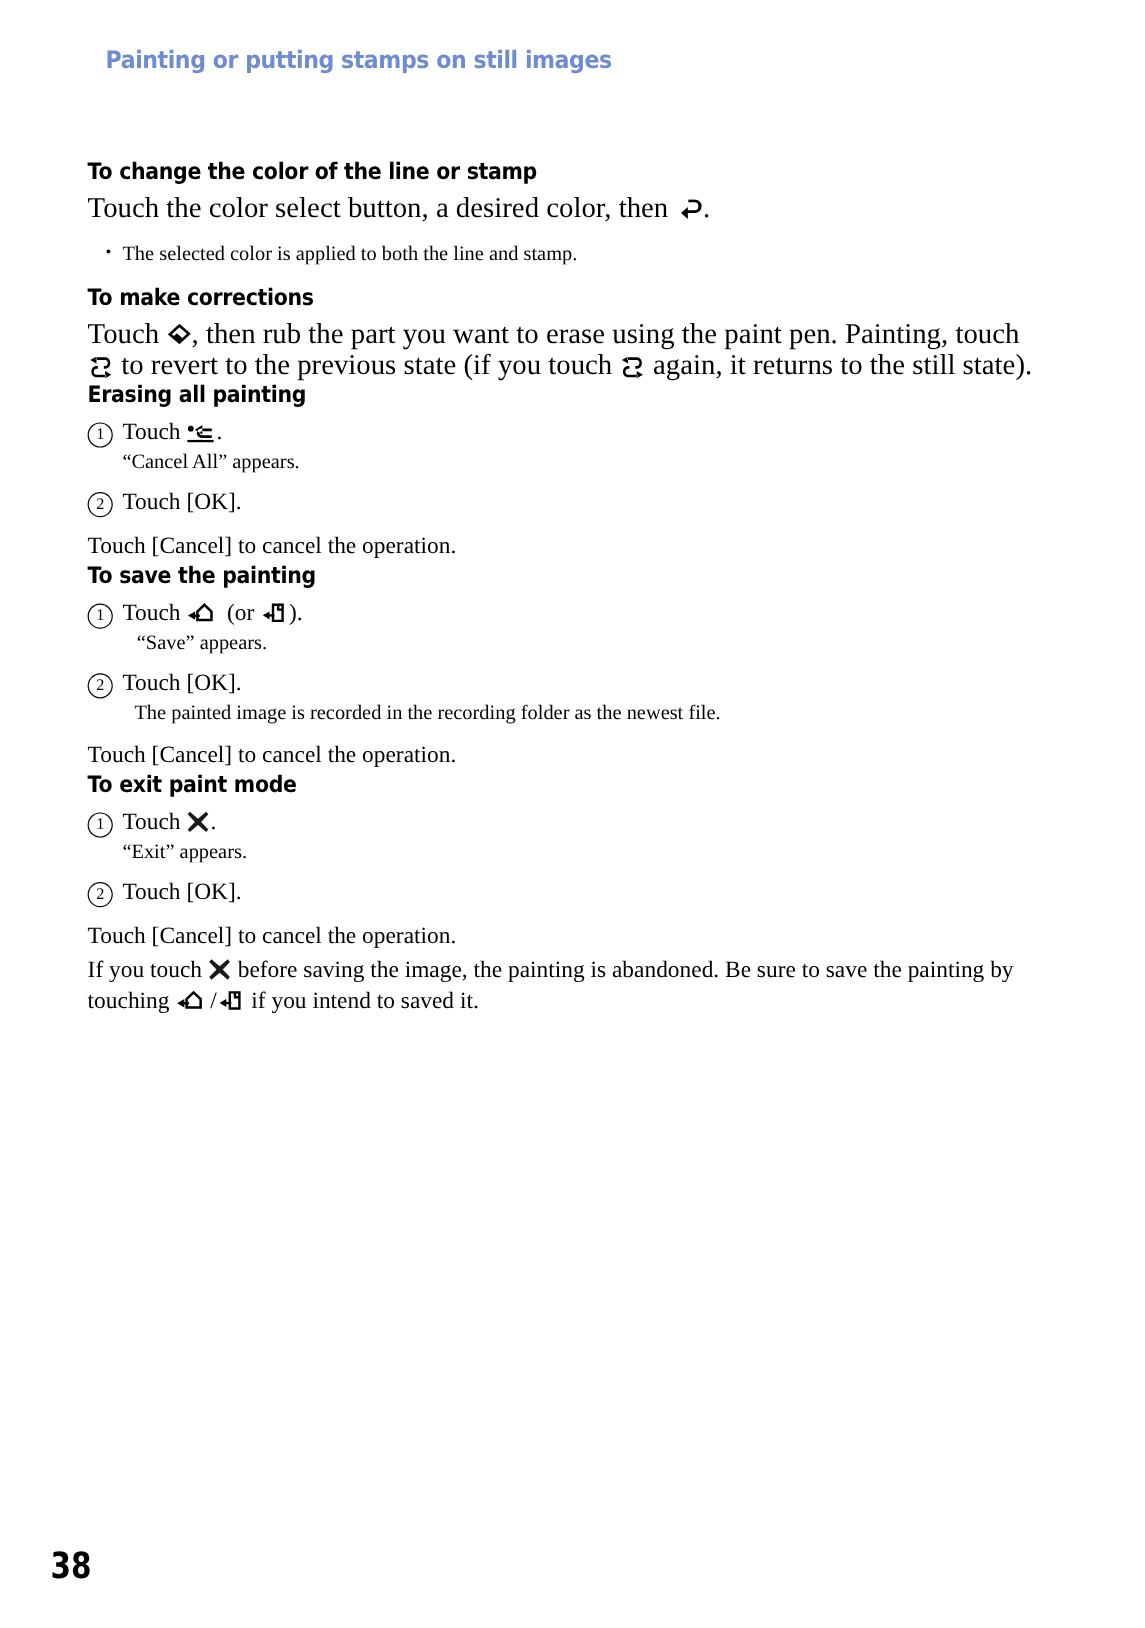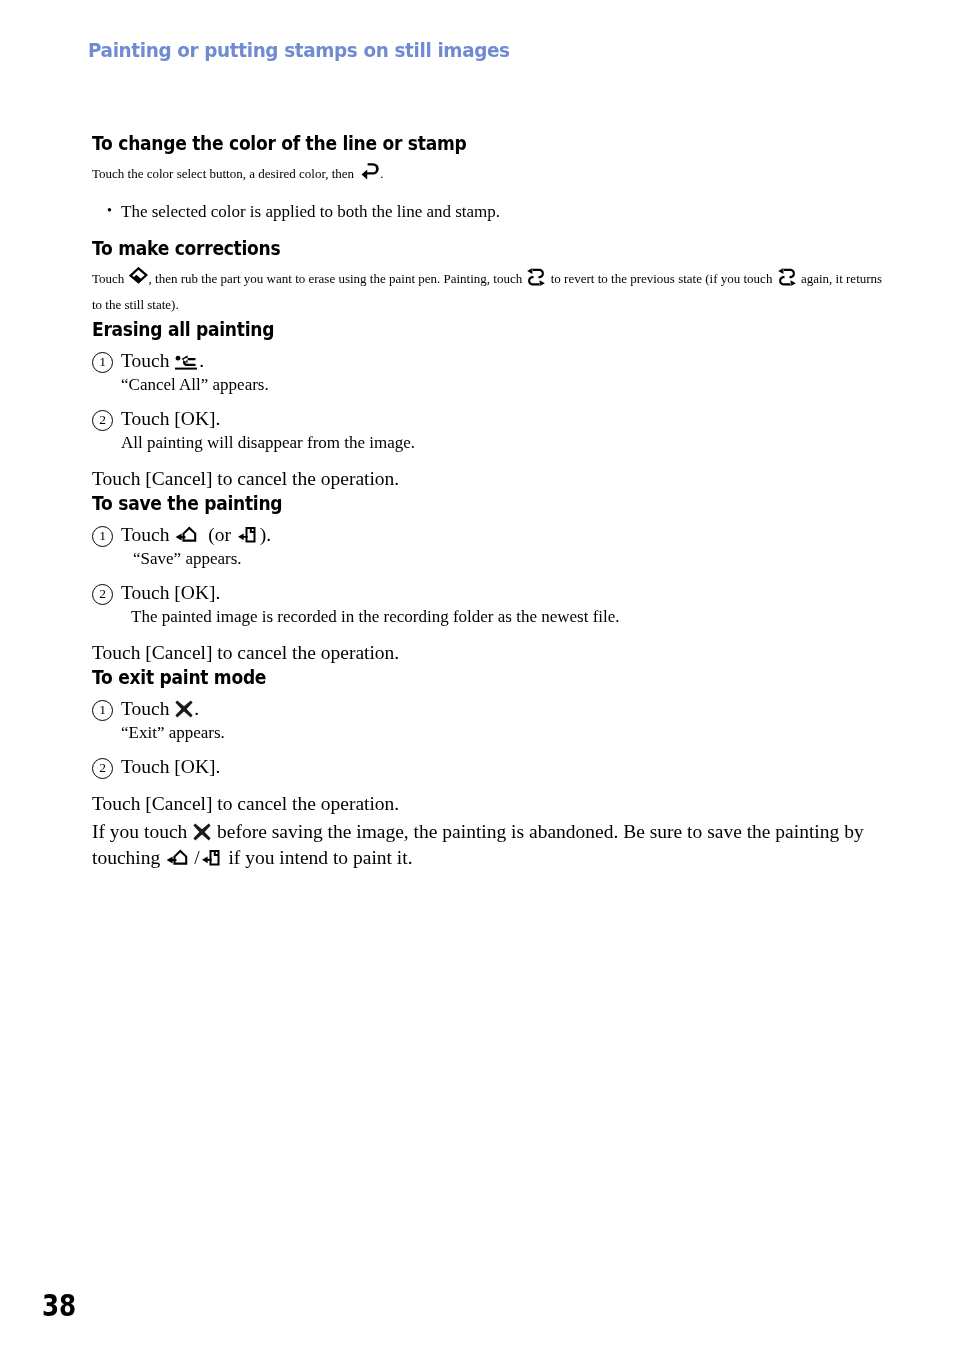--- a/index.html
+++ b/index.html
@@ -27,41 +27,41 @@
     letter-spacing: -0.4px;
     color: #6f8bd2;
     transform: scaleX(0.92);
     transform-origin: left center;
     white-space: nowrap;
   }
 
   
   .content {
     position: absolute;
-    left: 92px;
+    left: 73px;
     top: 132px;
     width: 800px;
   }
 
   h2.section {
     font-family: "DejaVu Sans", "Liberation Sans", sans-serif;
     font-weight: bold;
     font-size: 19px;
     letter-spacing: -0.3px;
     margin: 0 0 7px 0;
     transform: scaleX(0.90);
     transform-origin: left center;
     white-space: nowrap;
     color: #000;
   }
   .sec-gap-lg { margin-top: 30px; }
   .sec-gap-md { margin-top: 27px; }
 
   p.body {
-    font-size: 13px;
+    font-size: 24px;
     line-height: 26px;
     margin: 0;
   }
 
   ul.bullets {
     list-style: none;
     margin: 2px 0 0 0;
     padding: 0;
   }
   ul.bullets li {
@@ -182,21 +182,20 @@
           <rect x="0" y="13.6" width="22" height="2.0" fill="#000"></rect>
         </svg></span><span>.</span>
       <div class="sub" style="margin-left:0;">“Cancel All” appears.</div>
     </div>
   </div>
 
   <div class="step">
     <div class="circ">2</div>
     <div class="step-text">
       <span>Touch [OK].</span>
-      <div class="sub" style="margin-left:0;">All painting will disappear from the image.</div>
     </div>
   </div>
 
   <p class="after-steps">Touch [Cancel] to cancel the operation.</p>
 
   <h2 class="section sec-gap-md">To save the painting</h2>
 
   <div class="step first">
     <div class="circ">1</div>
     <div class="step-text">
@@ -249,18 +248,18 @@
     <span>If you touch </span><span class="icon"><svg width="18" height="18" viewBox="0 0 18 18">
         <path d="M2.2 0.4 L9.0 6.2 L15.8 0.4 L17.6 2.6 L11.6 8.9 L17.6 15.2 L15.8 17.4 L9.0 11.6 L2.2 17.4 L0.4 15.2 L6.4 8.9 L0.4 2.6 Z" fill="#1a1a1a"></path>
       </svg></span><span> before saving the image, the painting is abandoned. Be sure to save the painting by touching </span><span class="icon"><svg width="27" height="18" viewBox="0 0 27 18">
         <path d="M8.5 14.6 L8.5 7.6 L14.3 2.0 L20.2 7.6 L20.2 14.6 Z" fill="none" stroke="#000" stroke-width="2.1" stroke-linejoin="miter"></path>
         <path d="M0.6 11.0 L6.6 7.5 L6.6 14.5 Z" fill="#000"></path>
         <rect x="5.5" y="10.2" width="5.0" height="1.9" fill="#000"></rect>
       </svg></span><span>/</span><span class="icon"><svg width="22" height="18" viewBox="0 0 22 18">
         <path d="M9.5 2.0 L17.5 2.0 L17.5 15.4 L9.5 15.4 Z M17.5 2.0 L13.8 2.0 L13.8 6.0 L17.5 6.0 Z" fill="none" stroke="#000" stroke-width="2.0" stroke-linejoin="miter"></path>
         <path d="M1.0 10.8 L6.6 7.5 L6.6 14.2 Z" fill="#000"></path>
         <rect x="5.5" y="9.9" width="5.2" height="1.9" fill="#000"></rect>
-      </svg></span><span> if you intend to paint it.</span>
+      </svg></span><span> if you intend to saved it.</span>
   </p>
 
 </div>
 
 <div class="page-number">38</div>
 
 </body></html>

